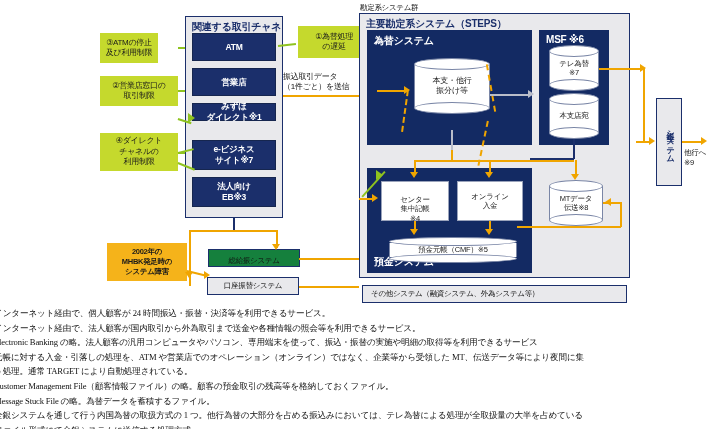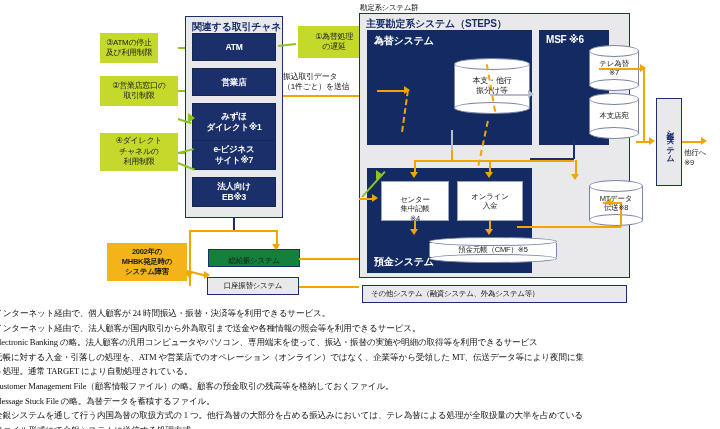--- a/index.html
+++ b/index.html
@@ -56,21 +56,21 @@
     background: #ffffff;
     border: 1px solid #9aa3bb;
     display: flex; align-items: center; justify-content: center;
     text-align: center;
     color: #1a1a1a;
     font-size: 8px; line-height: 1.25;
     letter-spacing: -0.2px;
   }
 
   
-  .cyl { position: absolute; margin-left: 40px; }
+  .cyl { position: absolute; }
   .cyl .body {
     position: absolute; left: 0; right: 0; top: 6px; bottom: 6px;
     background: #ffffff; border-left: 1px solid #7a86a6; border-right: 1px solid #7a86a6;
   }
   .cyl .top {
     position: absolute; left: 0; right: 0; top: 0; height: 12px;
     background: #ffffff; border: 1px solid #7a86a6; border-radius: 50%;
   }
   .cyl .bot {
     position: absolute; left: 0; right: 0; bottom: 0; height: 12px;
@@ -188,21 +188,21 @@
   <div class="node panel" style="left:185px; top:16px; width:98px; height:202px;">
     <div class="panel-title">関連する取引チャネル</div>
   </div>
 
   <div class="node navybox" style="left:192px; top:33px; width:84px; height:28px;">
     <span style="white-space:pre-line;">ATM</span>
   </div>
   <div class="node navybox" style="left:192px; top:68px; width:84px; height:28px;">
     <span style="white-space:pre-line;">営業店</span>
   </div>
-  <div class="node navybox" style="left:192px; top:103px; width:84px; height:38px;">
+  <div class="node navybox" style="left:192px; top:103px; width:84px; height:18px;">
     <span style="white-space:pre-line;">みずほ
 ダイレクト※1</span>
   </div>
   <div class="node navybox" style="left:192px; top:140px; width:84px; height:30px;">
     <span style="white-space:pre-line;">e-ビジネス
 サイト※7</span>
   </div>
   <div class="node navybox" style="left:192px; top:177px; width:84px; height:30px;">
     <span style="white-space:pre-line;">法人向け
 EB※3</span>

